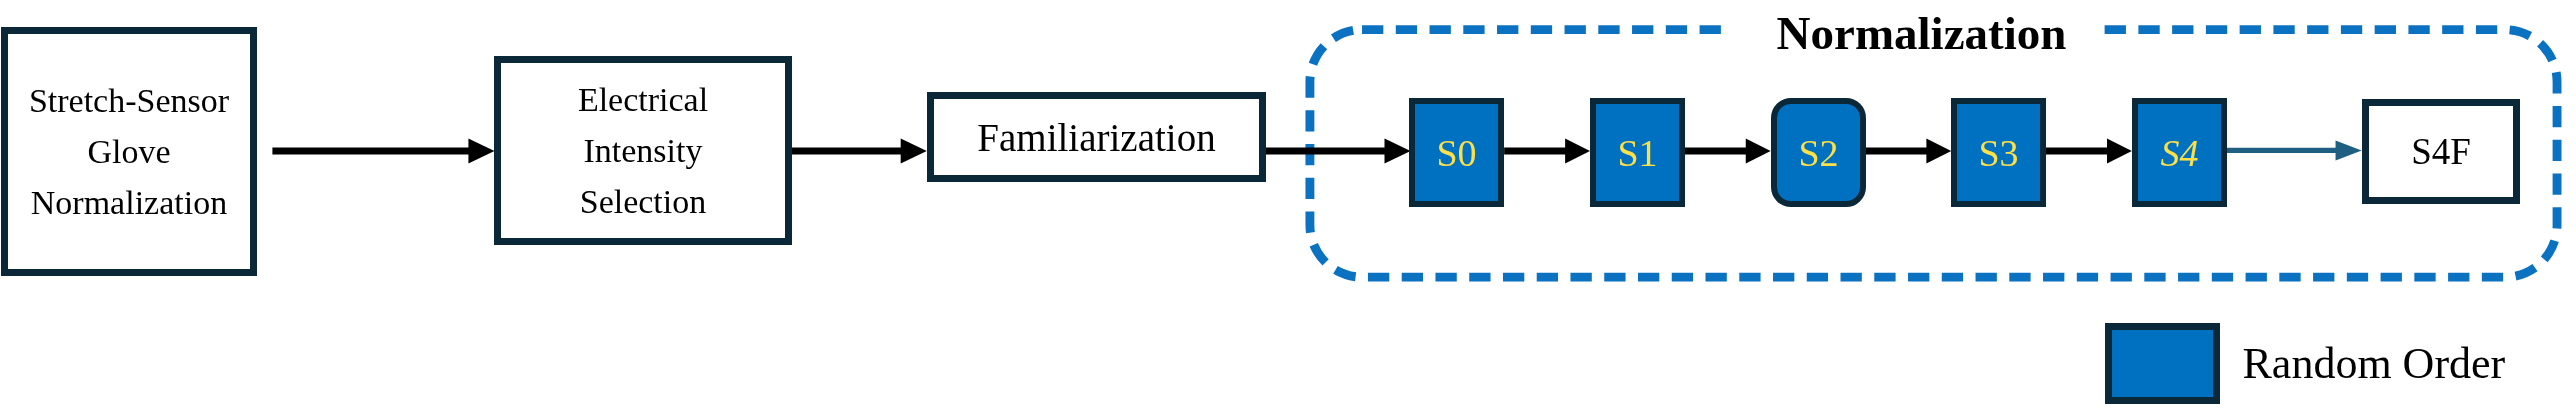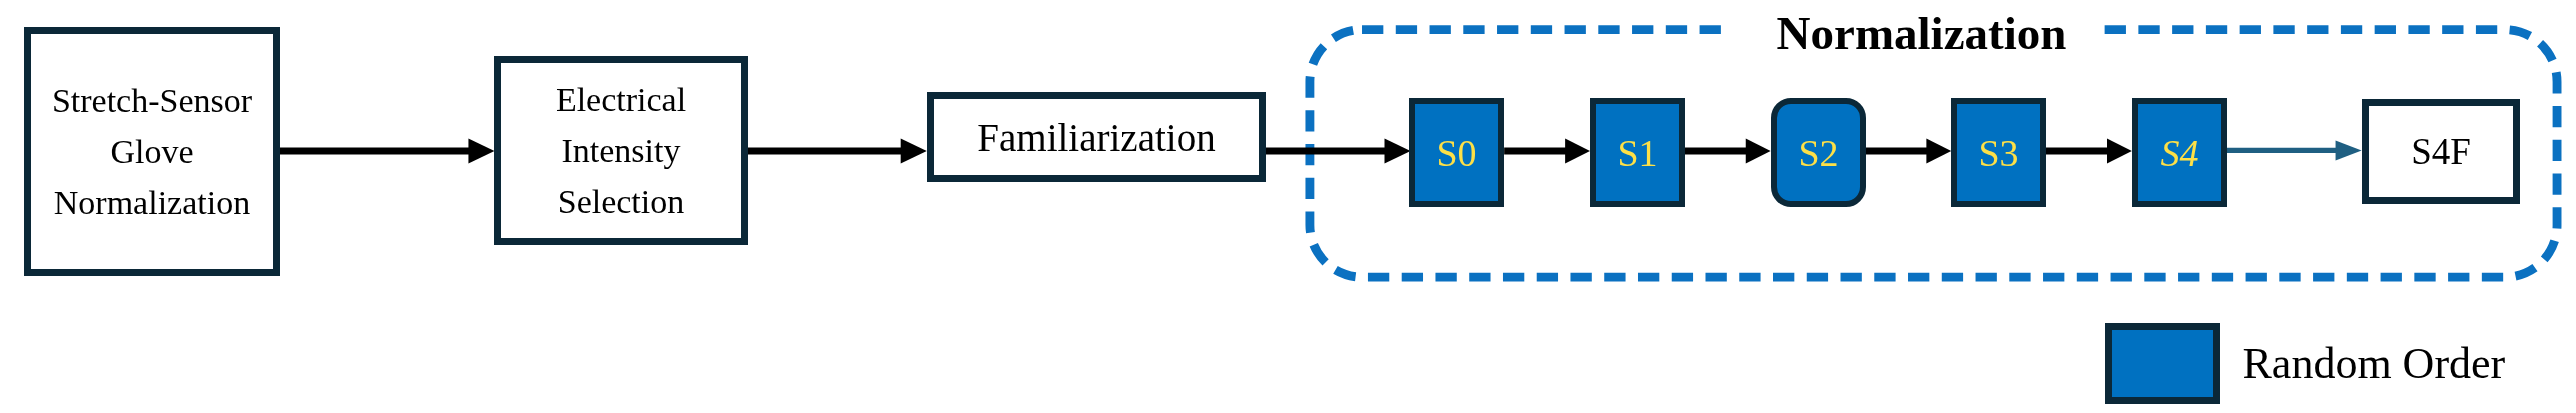--- a/index.html
+++ b/index.html
@@ -29,22 +29,22 @@
     align-items: center;
     justify-content: center;
     text-align: center;
     background: var(--paper);
     border: 7px solid var(--dark);
     z-index: 2;
   }
   .node .lines { line-height: 1.5; font-size: 34px; }
   #step-familiarization { font-size: 39px; }
 
-  #node-step1 { left: 24px;   top: 27px;  width: 256px; height: 249px; }
-  #node-step2 { left: 494px;  top: 56px;  width: 254px; height: 189px; }
+  #node-step1 { left: 1px;   top: 27px;  width: 256px; height: 249px; }
+  #node-step2 { left: 494px;  top: 56px;  width: 298px; height: 189px; }
   #node-step3 { left: 927px; top: 92px; width: 339px; height: 90px; }
 
   .session {
     position: absolute;
     top: 98px;
     width: 95px;
     height: 109px;
     background: var(--blue);
     border: 6.5px solid var(--dark);
     color: #fde047;

